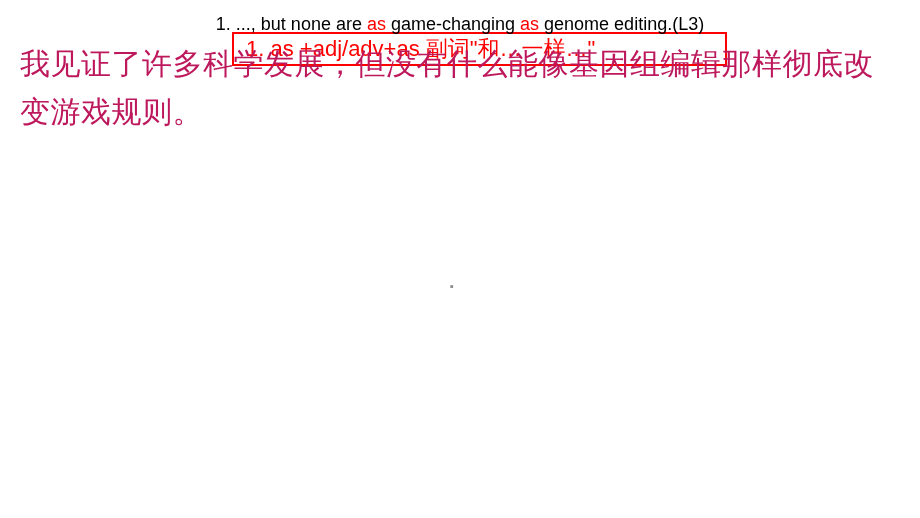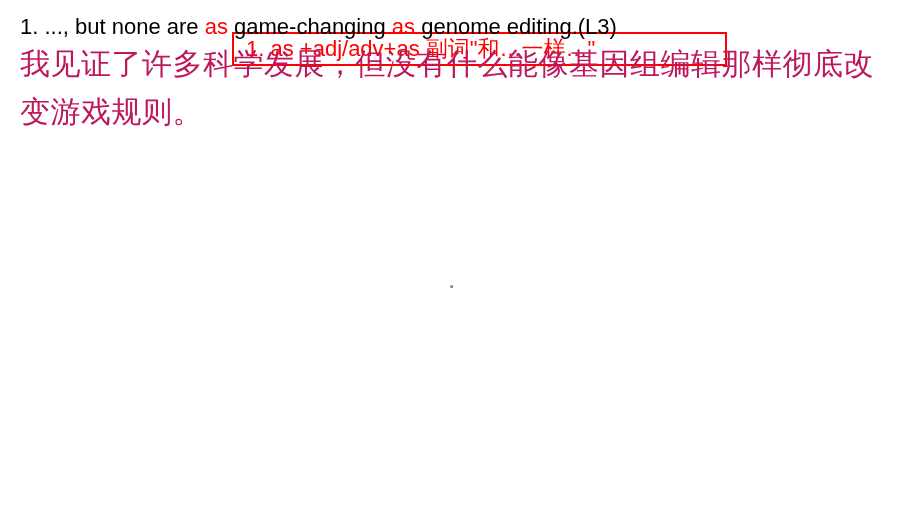--- a/index.html
+++ b/index.html
@@ -9,25 +9,26 @@
     }
     body {
       width: 920px;
       height: 518px;
       background: #ffffff;
       font-family: "Microsoft YaHei", "SimSun", Arial, sans-serif;
       position: relative;
       padding: 12px 20px;
     }
     .line1 {
-      font-size: 22px;
+      font-size: 18px;
       color: #000000;
       line-height: 1.4;
       position: relative;
       z-index: 2;
+      text-align: center;
     }
     .red-text {
       color: #ff0000;
     }
     .red-box {
       position: absolute;
       top: 32px;
       left: 232px;
       width: 495px;
       height: 34px;

